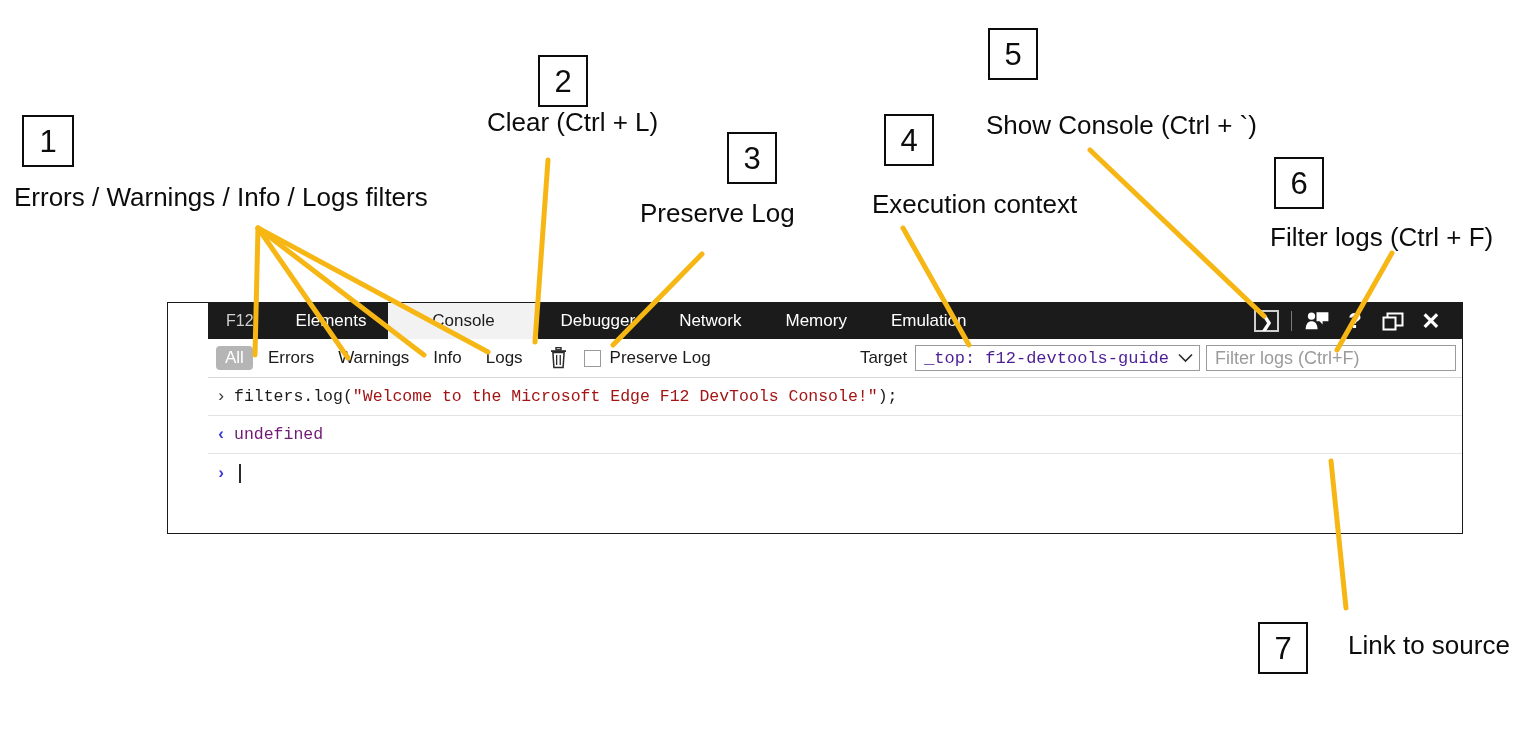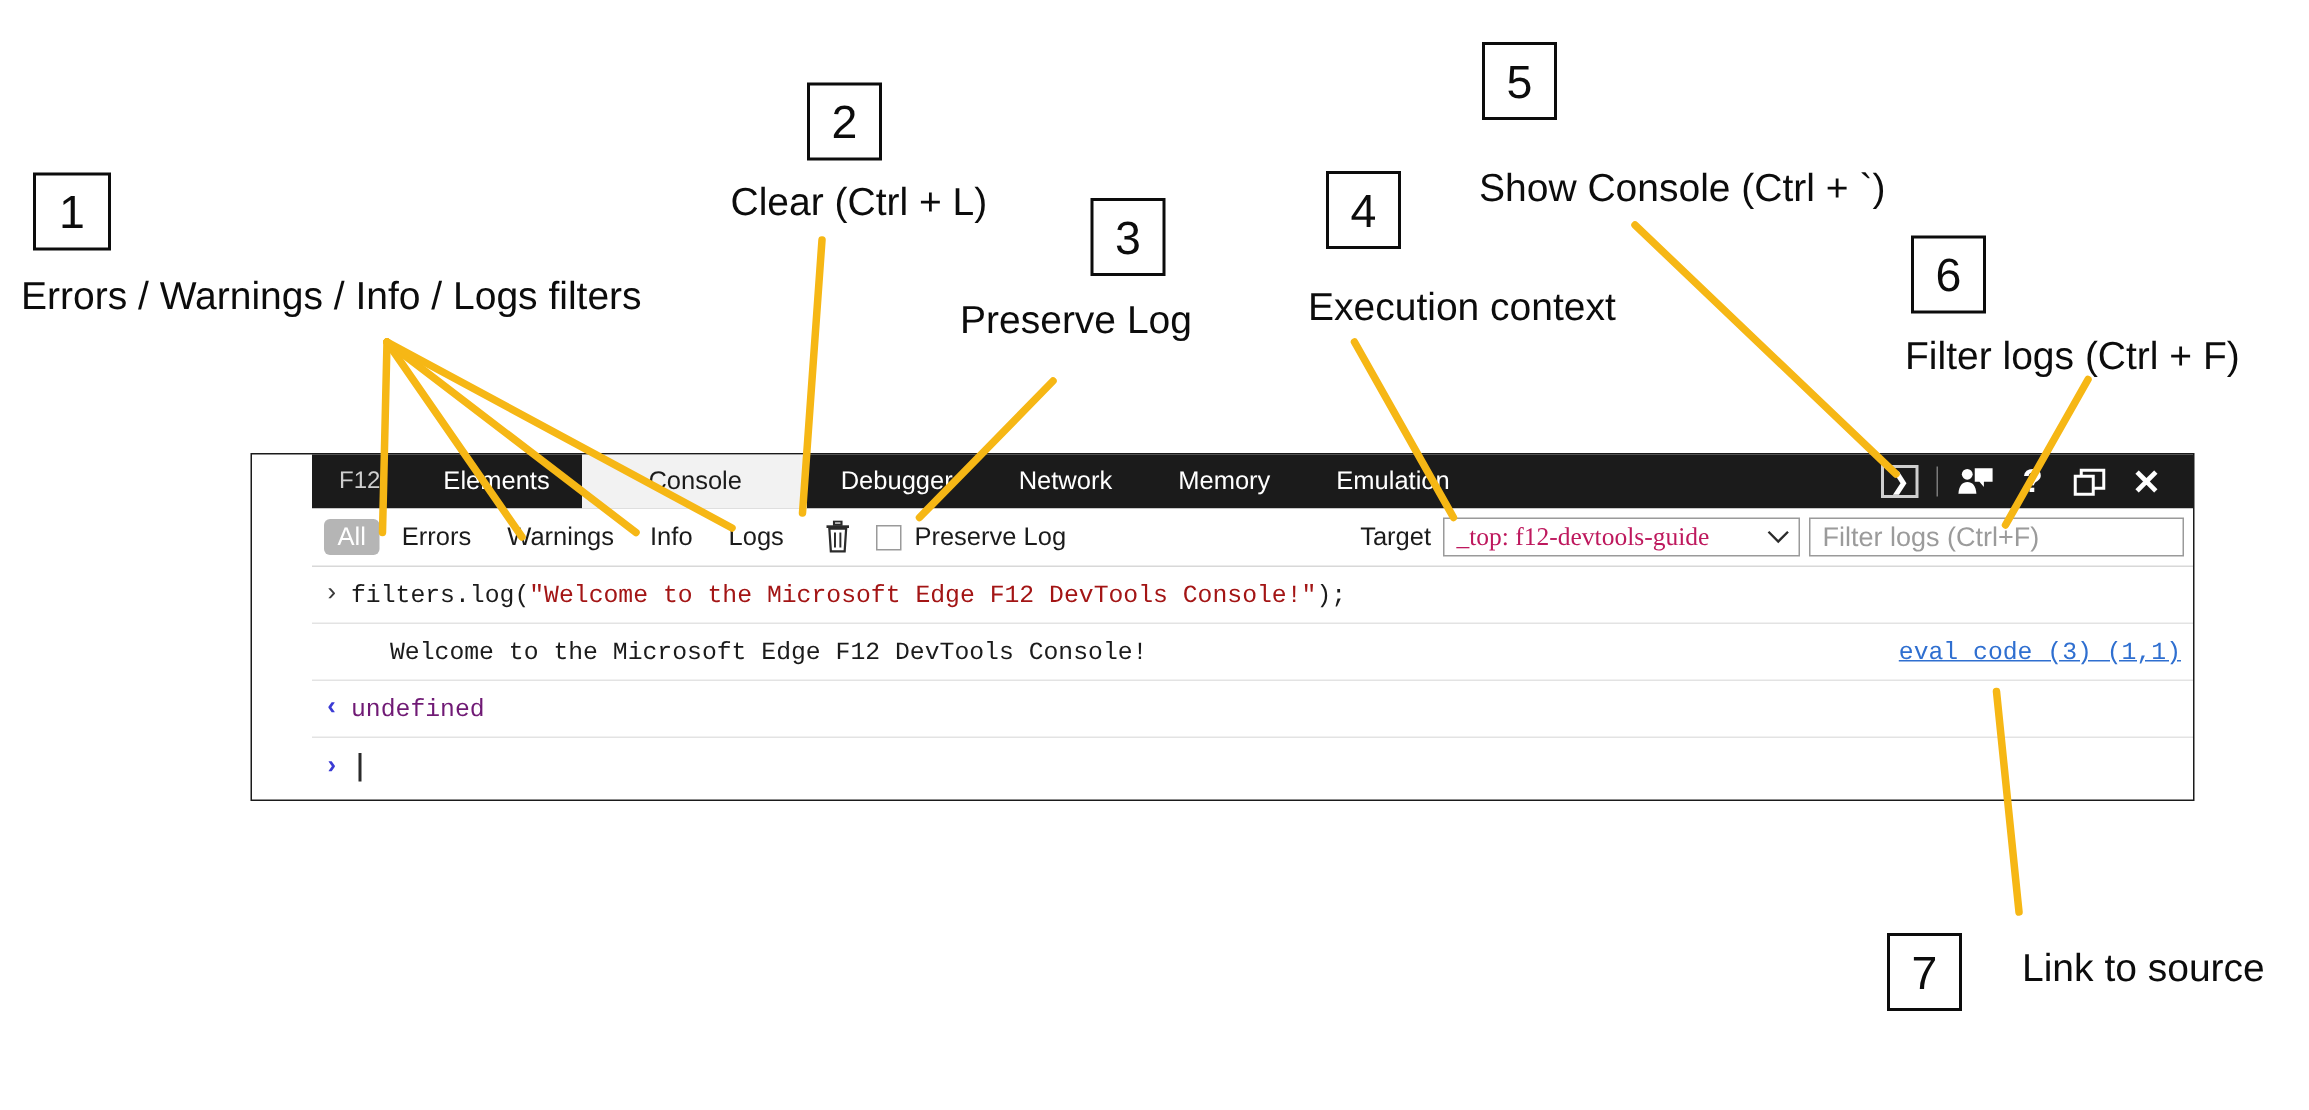--- a/index.html
+++ b/index.html
@@ -194,23 +194,23 @@
     height: 26px;
     min-width: 238px;
     border: 1px solid #9a9a9a;
     background: #ffffff;
     display: flex;
     align-items: center;
     padding: 0 6px 0 8px;
     box-sizing: border-box;
   }
   .target-select .txt {
-    font-family: Liberation Serif, serif;
-    font-size: 17px;
-    color: #be185d;
+    font-family: Liberation Mono, monospace;
+    font-size: 17px;
+    color: #4c1d95;
     white-space: nowrap;
     flex: 1 1 auto;
   }
   .chev {
     width: 16px;
     height: 16px;
     margin-left: 8px;
     display: flex;
     align-items: center;
     justify-content: center;
@@ -308,21 +308,21 @@
 <div id="annotation-layer">
 
   <div class="ann-box" style="left:22px; top:115px; width:52px; height:52px;">
     <span>1</span>
   </div>
   <div class="ann-label" style="left:14px; top:184px;">Errors / Warnings / Info / Logs filters</div>
 
   <div class="ann-box" style="left:538px; top:55px; width:50px; height:52px;">
     <span>2</span>
   </div>
-  <div class="ann-label" style="left:487px; top:121px;">Clear (Ctrl + L)</div>
+  <div class="ann-label" style="left:487px; top:109px;">Clear (Ctrl + L)</div>
 
   <div class="ann-box" style="left:727px; top:132px; width:50px; height:52px;">
     <span>3</span>
   </div>
   <div class="ann-label" style="left:640px; top:200px;">Preserve Log</div>
 
   <div class="ann-box" style="left:884px; top:114px; width:50px; height:52px;">
     <span>4</span>
   </div>
   <div class="ann-label" style="left:872px; top:191px;">Execution context</div>
@@ -450,25 +450,20 @@
 
   <div class="console-body">
 
     <div class="crow">
       <span class="gutter grey">›</span>
       <span class="code-txt">filters.log(</span>
         <span class="code-txt str">"Welcome to the Microsoft Edge F12 DevTools Console!"</span>
         <span class="code-txt">);</span>
     </div>
 
-    <div class="crow">
-      <span class="gutter"></span>
-      <span class="msg-txt">Welcome to the Microsoft Edge F12 DevTools Console!</span>
-      <a class="right-link" href="#">eval code (3) (1,1)</a>
-    </div>
 
     <div class="crow">
       <span class="gutter blue">‹</span>
       <span class="undef-txt">undefined</span>
     </div>
 
     <div class="crow" style="border-bottom:none;">
       <span class="gutter blue">›</span>
       <span class="code-txt"></span>
       <span class="caret"></span>

